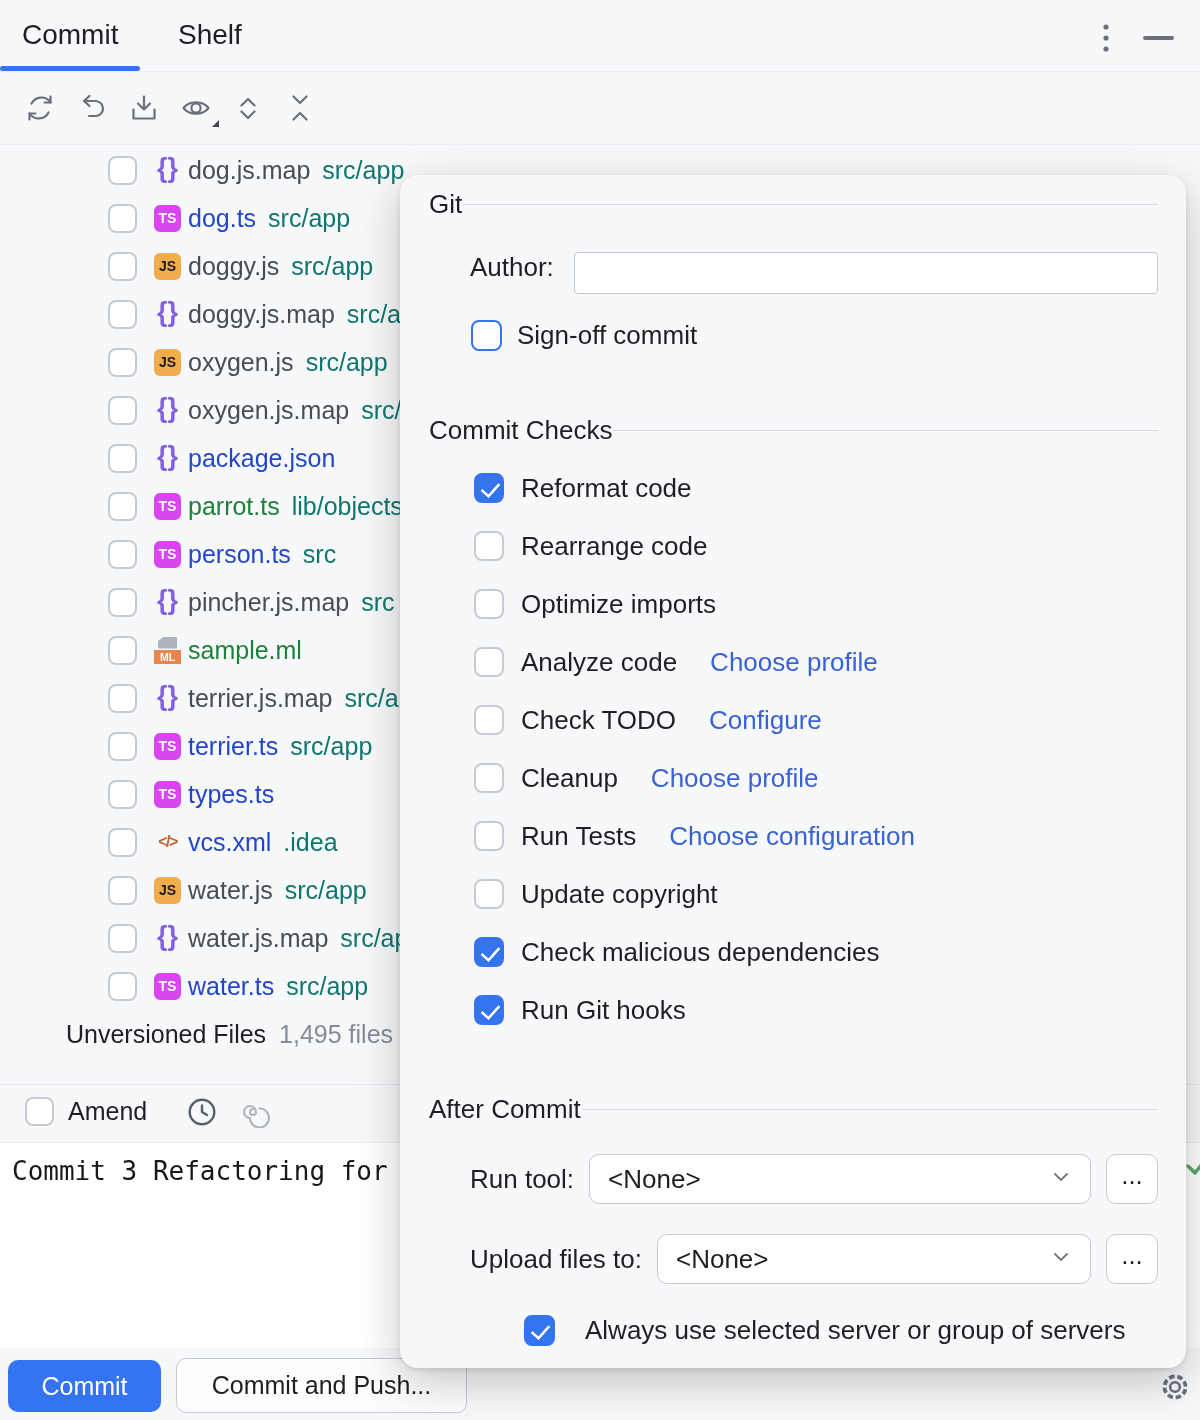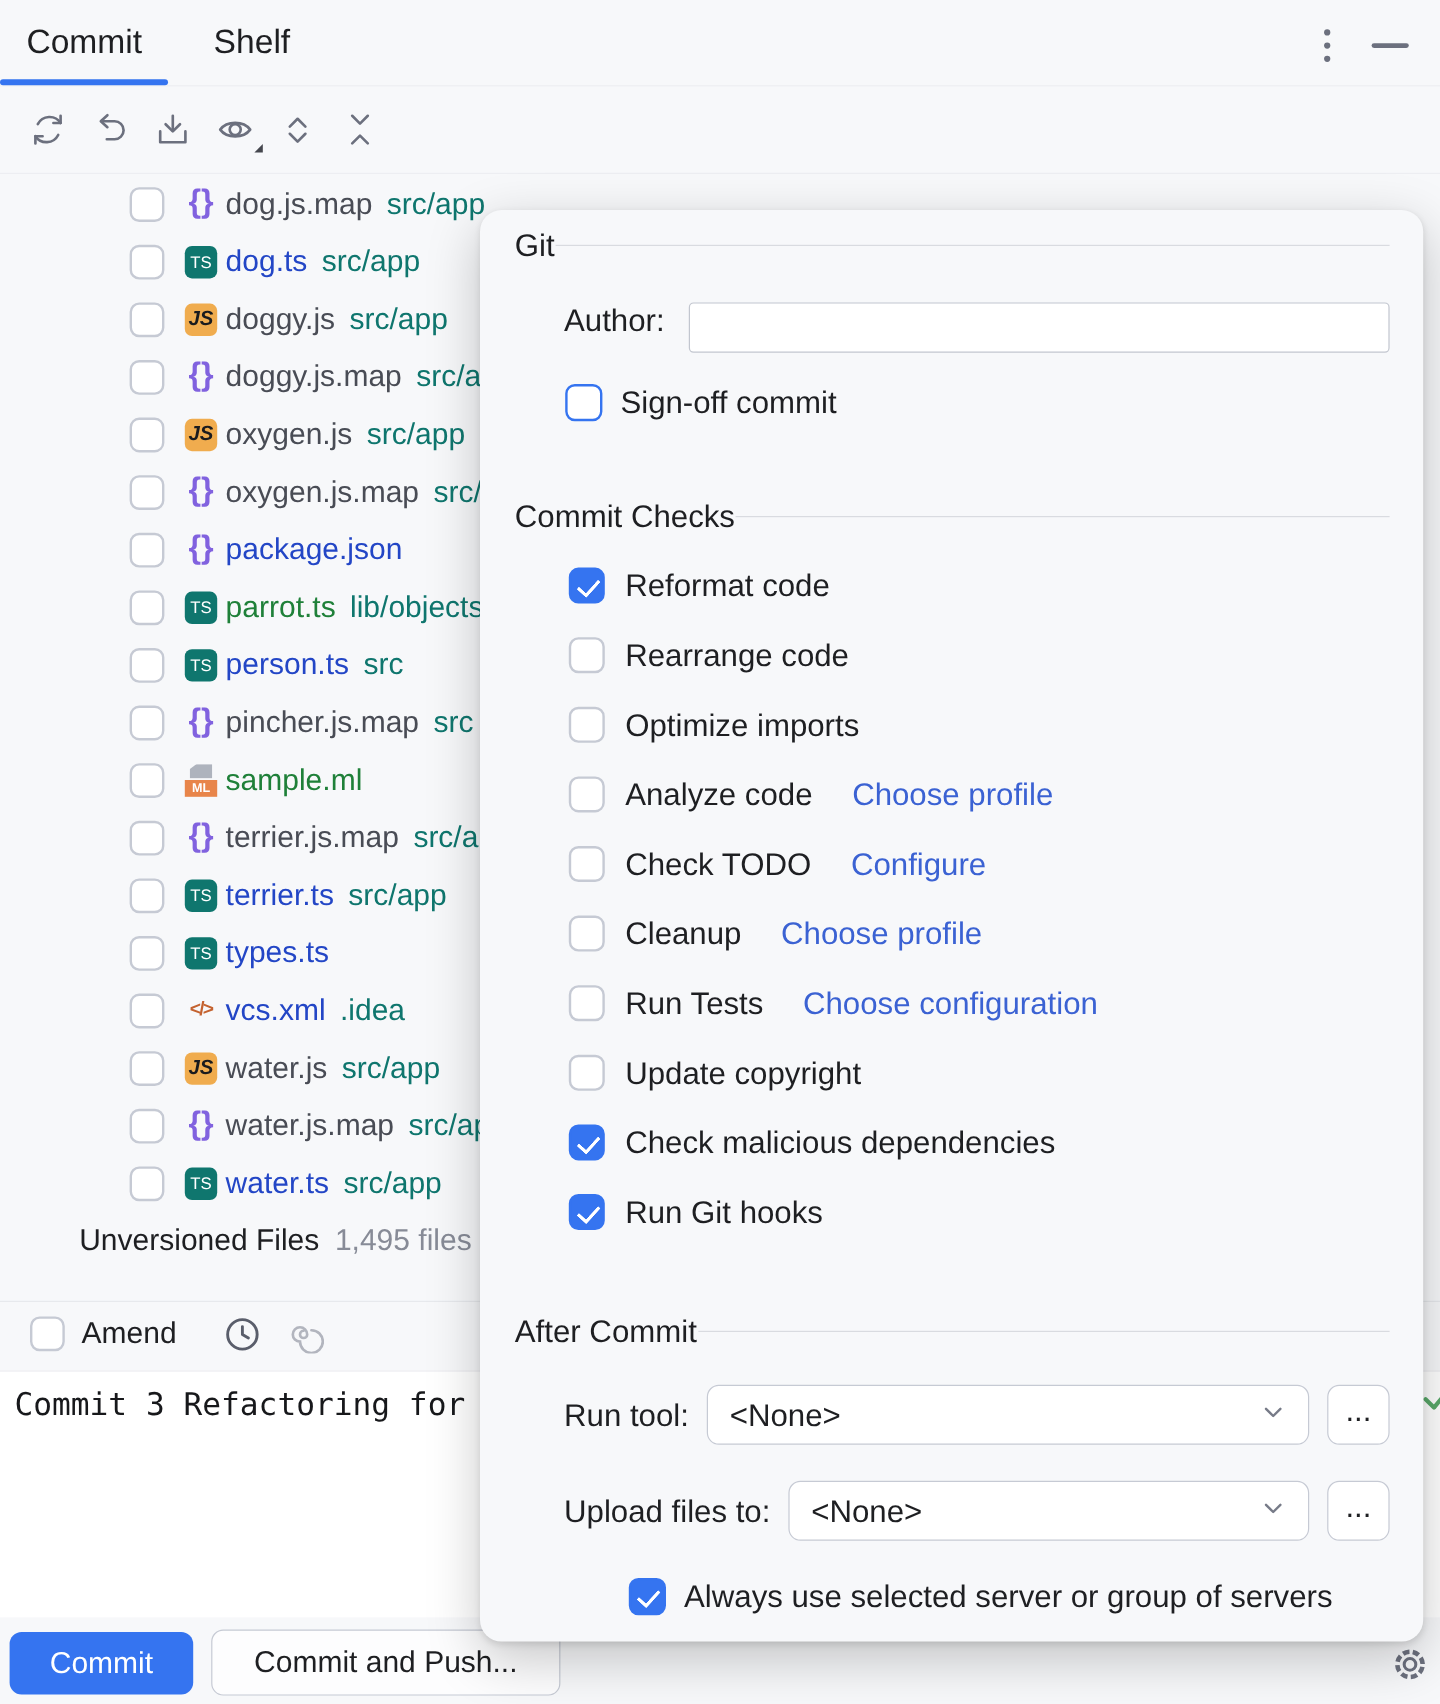--- a/index.html
+++ b/index.html
@@ -26,22 +26,22 @@
   .cb { width:29px; height:29px; border-radius:8px; background:#fff; border:2px solid #C6CAD4; position:relative; flex:none; }
   .cb.cb-lg { width:31px; height:31px; }
   .cb.checked { background:#3574F0; border-color:#3574F0; }
   .cb.checked::after { content:''; position:absolute; left:8.5px; top:3.5px; width:8px; height:15px;
     border:solid #fff; border-width:0 3.2px 3.2px 0; transform:rotate(42deg); border-radius:1px; }
   .cb.focus { border:2.5px solid #3574F0; }
   
   .file-list { position:absolute; top:146px; left:0; right:0; }
   .file-row { height:48px; display:flex; align-items:center; padding-left:108px; }
   .badge { width:27px; height:27px; margin-left:17px; display:flex; align-items:center; justify-content:center; flex:none; position:relative; }
-  .badge-ts   { background:#0f766e; border-radius:6px; color:#fff; font-size:14px; font-weight:400; }
-  .badge-js   { background:#F0AC4E; border-radius:6px; color:#1A1B1E; font-size:17px; font-weight:700;font-style:italic; }
+  .badge-ts   { background:#d946ef; border-radius:6px; color:#fff; font-size:14px; font-weight:700; }
+  .badge-js   { background:#F0AC4E; border-radius:6px; color:#1A1B1E; font-size:14px; font-weight:700; }
   .badge-json { color:#8162DF; font-size:27px; font-weight:600; padding-bottom:4px; }
   .badge-xml  { color:#C4622F; font-size:16px; font-weight:700; letter-spacing:-1.5px; }
   .ml-doc { position:absolute; top:0; left:4px; width:19px; height:12px; background:#AEB3BD;
     clip-path:polygon(32% 0, 100% 0, 100% 100%, 0 100%, 0 38%); }
   .ml-tag { position:absolute; bottom:0; left:0; width:27px; height:14px; background:#E8854A; color:#fff;
     font-size:10.5px; font-weight:700; display:flex; align-items:center; justify-content:center; }
   .fname { margin-left:7px; font-size:25px; white-space:nowrap; }
   .fpath { margin-left:12px; font-size:25px; color:#0f766e; white-space:nowrap; }
   .c-default  { color:#494C55; }
   .c-modified { color:#2346C6; }
@@ -83,21 +83,21 @@
   .check-row .cb { width:30px; height:30px; }
   .clabel { margin-left:17px; font-size:26px; }
   .clink  { margin-left:33px; font-size:26px; color:#3B62D3; cursor:pointer; }
   .form-row { display:flex; align-items:center; height:50px; margin:30px 28px 0 70px; }
   .form-label { font-size:26px; margin-right:15px; flex:none;text-align:center; }
   .dropdown { flex:1; height:50px; border:1.5px solid #C6CAD4; border-radius:10px; background:#fff;
     display:flex; align-items:center; padding:0 18px; font-size:26px; }
   .dd-chevron { margin-left:auto; }
   .more-btn { width:52px; height:50px; margin-left:15px; border:1.5px solid #C6CAD4; border-radius:10px; background:#fff;
     display:flex; align-items:center; justify-content:center; font-size:26px; flex:none; padding-bottom:8px; }
-  .always-row { display:flex; align-items:center; gap:15px; margin:31px 0 0 124px; font-size:26px; }
+  .always-row { display:flex; align-items:center; gap:30px; margin:31px 0 0 124px; font-size:26px; }
 </style>
 </head>
 <body>
 
 <div class="header">
   <div class="tab commit">Commit</div>
   <div class="tab shelf">Shelf</div>
   <div class="tab-underline"></div>
   <div class="kebab">
     <svg width="16" height="36" viewBox="0 0 16 36">

